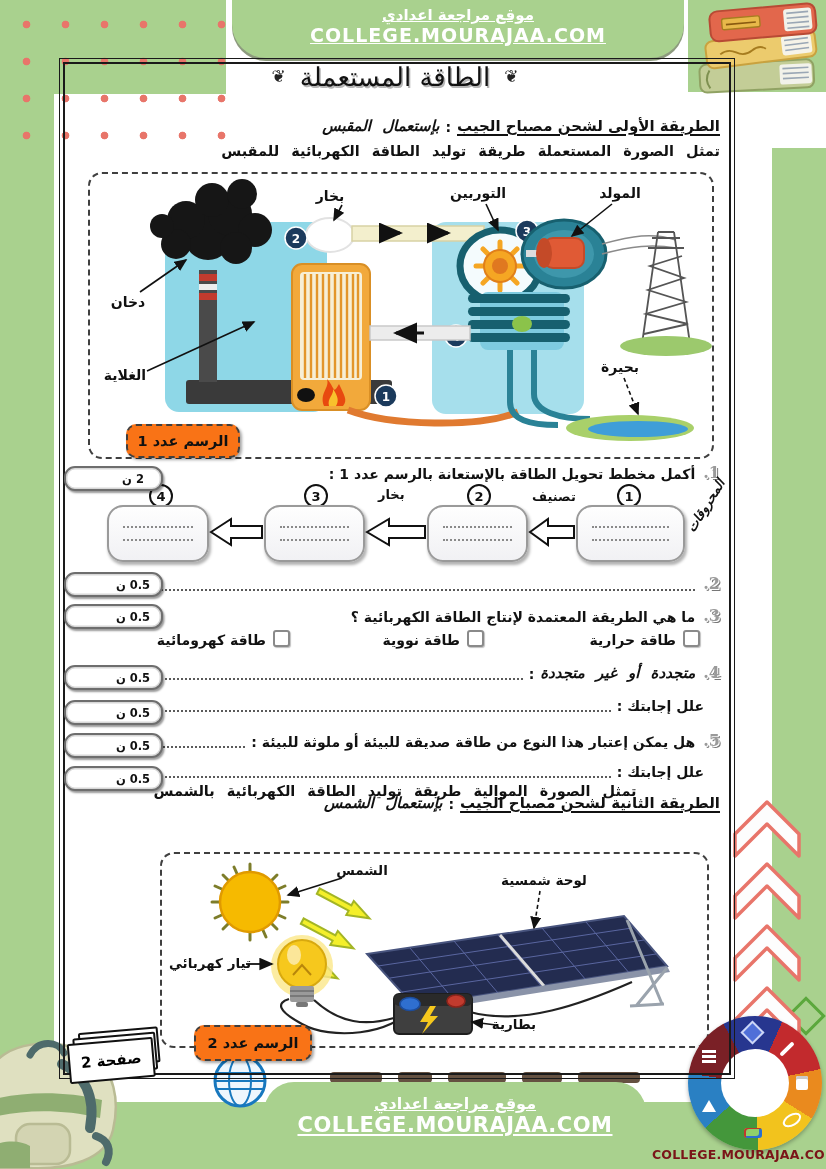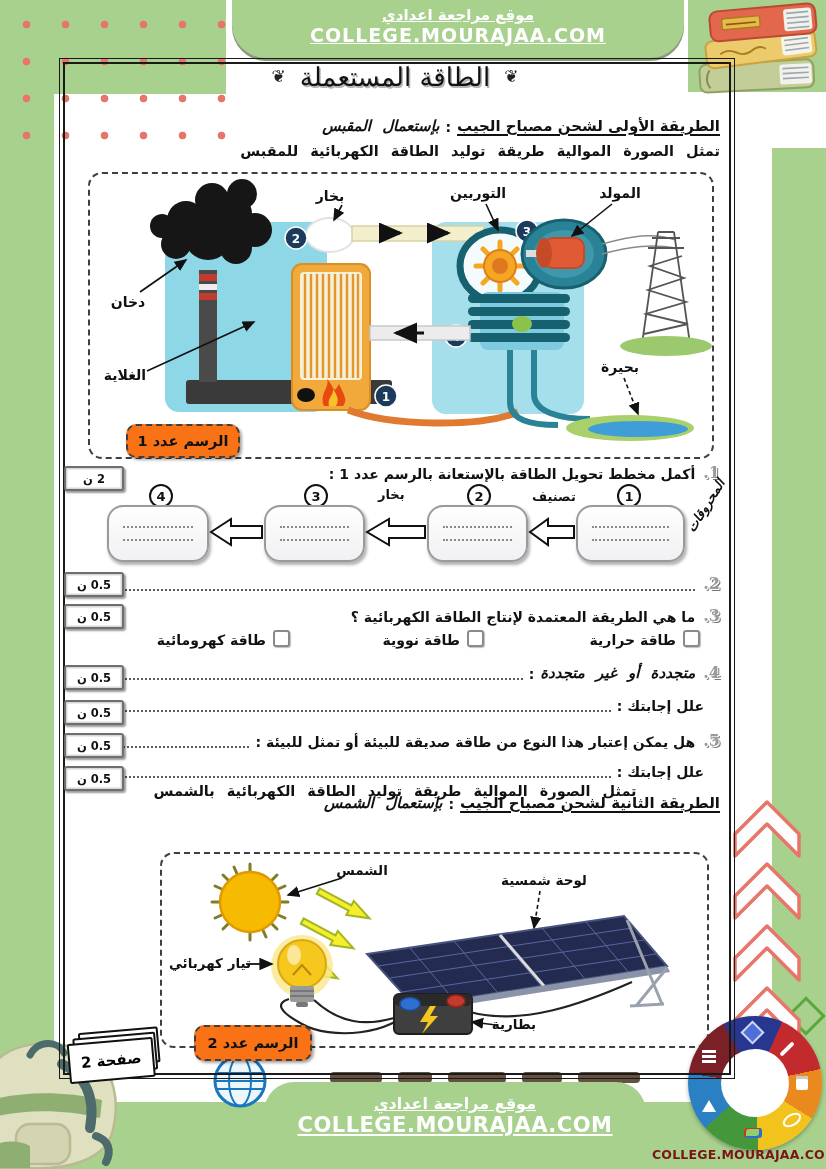--- a/index.html
+++ b/index.html
@@ -42,23 +42,23 @@
   .row .txt{white-space:nowrap;}
   .q-num{font-family:"DejaVu Serif",serif;color:#9a9a9a;font-weight:bold;font-size:16px;
     text-shadow:1px 1px 0 #fff,1.8px 1.8px 0 #777;margin-left:2px;}
   .dotline{flex:1 1 auto;border-bottom:2.2px dotted #5a5a5a;height:12px;min-width:18px;margin-bottom:2px;}
   .uline{text-decoration:underline;text-decoration-thickness:1.6px;text-underline-offset:3px;font-weight:bold;font-size:15px;}
   .hand{font-style:italic;font-weight:600;word-spacing:6px;font-size:15px;}
   .intro{word-spacing:7px;font-weight:bold;font-size:14.5px;}
 
   
   .score{position:absolute;left:64px;width:56px;height:21px;background:#fff;border:2px solid #6e6e6e;
-    border-radius:3px;box-shadow:1.5px 2px 2px rgba(0,0,0,.4),inset 0 0 0 1.5px #d8d8d8;
+    border-radius:11px;box-shadow:1.5px 2px 2px rgba(0,0,0,.4),inset 0 0 0 1.5px #d8d8d8;
     font-size:11.5px;font-weight:bold;color:#111;display:flex;align-items:center;justify-content:center;
-    direction:rtl;z-index:60;}
+    direction:rtl;z-index:60;padding-left:39px;}
 
   
   .diagbox{position:absolute;border:2.2px dashed #3f3f3f;border-radius:14px;z-index:7;background:#fff;}
   .figlabel{position:absolute;border:2.2px dashed #3f3f3f;border-radius:10px;background:#f97316;z-index:55;
     display:flex;align-items:center;justify-content:center;font-weight:bold;font-size:14.5px;color:#111;
     box-shadow:2px 2px 3px rgba(0,0,0,.35);direction:rtl;}
 
   
   .cnum{position:absolute;top:484px;width:20px;height:20px;border:2px solid #111;border-radius:50%;
     background:#fff;font-size:13px;font-weight:bold;color:#111;display:flex;align-items:center;
@@ -148,21 +148,21 @@
   <div class="title-row">
     <span class="orn">❦</span><span>الطاقة المستعملة</span><span class="orn">❦</span>
   </div>
 
   <div class="row" style="top:117px;">
     <span class="txt uline">الطريقة الأولى لشحن مصباح الجيب</span>
     <span class="txt">:</span>
     <span class="txt hand">بإستعمال المقبس</span>
   </div>
   <div class="row" style="top:143px;justify-content:flex-start;">
-    <span class="txt intro">تمثل الصورة الموالية طريقة توليد الطاقة الكهربائية للمقبس</span>
+    <span class="txt intro">تمثل الصورة المستعملة طريقة توليد الطاقة الكهربائية للمقبس</span>
   </div>
 
   <div class="diagbox" style="left:88px;top:172px;width:622px;height:283px;">
     <svg width="622" height="283" viewBox="0 0 622 283">
       <defs>
         <marker id="ah1" markerWidth="9" markerHeight="8" refX="7" refY="3.5" orient="auto">
           <path d="M0 0 L8 3.5 L0 7 Z" fill="#111"></path>
         </marker>
       </defs>
 
@@ -338,21 +338,21 @@
   </div>
   <div class="score" style="top:665px;">0.5 ن</div>
   <div class="row" style="top:698px;right:122px;">
     <span class="txt">علل إجابتك :</span>
     <span class="dotline"></span>
   </div>
   <div class="score" style="top:700px;">0.5 ن</div>
 
   <div class="row" style="top:731px;">
     <span class="q-num">5.</span>
-    <span class="txt">هل يمكن إعتبار هذا النوع من طاقة صديقة للبيئة أو تمثل للبيئة :</span>
+    <span class="txt">هل يمكن إعتبار هذا النوع من طاقة صديقة للبيئة أو ملوثة للبيئة :</span>
     <span class="dotline"></span>
   </div>
   <div class="score" style="top:733px;">0.5 ن</div>
   <div class="row" style="top:764px;right:122px;">
     <span class="txt">علل إجابتك :</span>
     <span class="dotline"></span>
   </div>
   <div class="score" style="top:766px;">0.5 ن</div>
 
   <div class="row" style="top:794px;">

